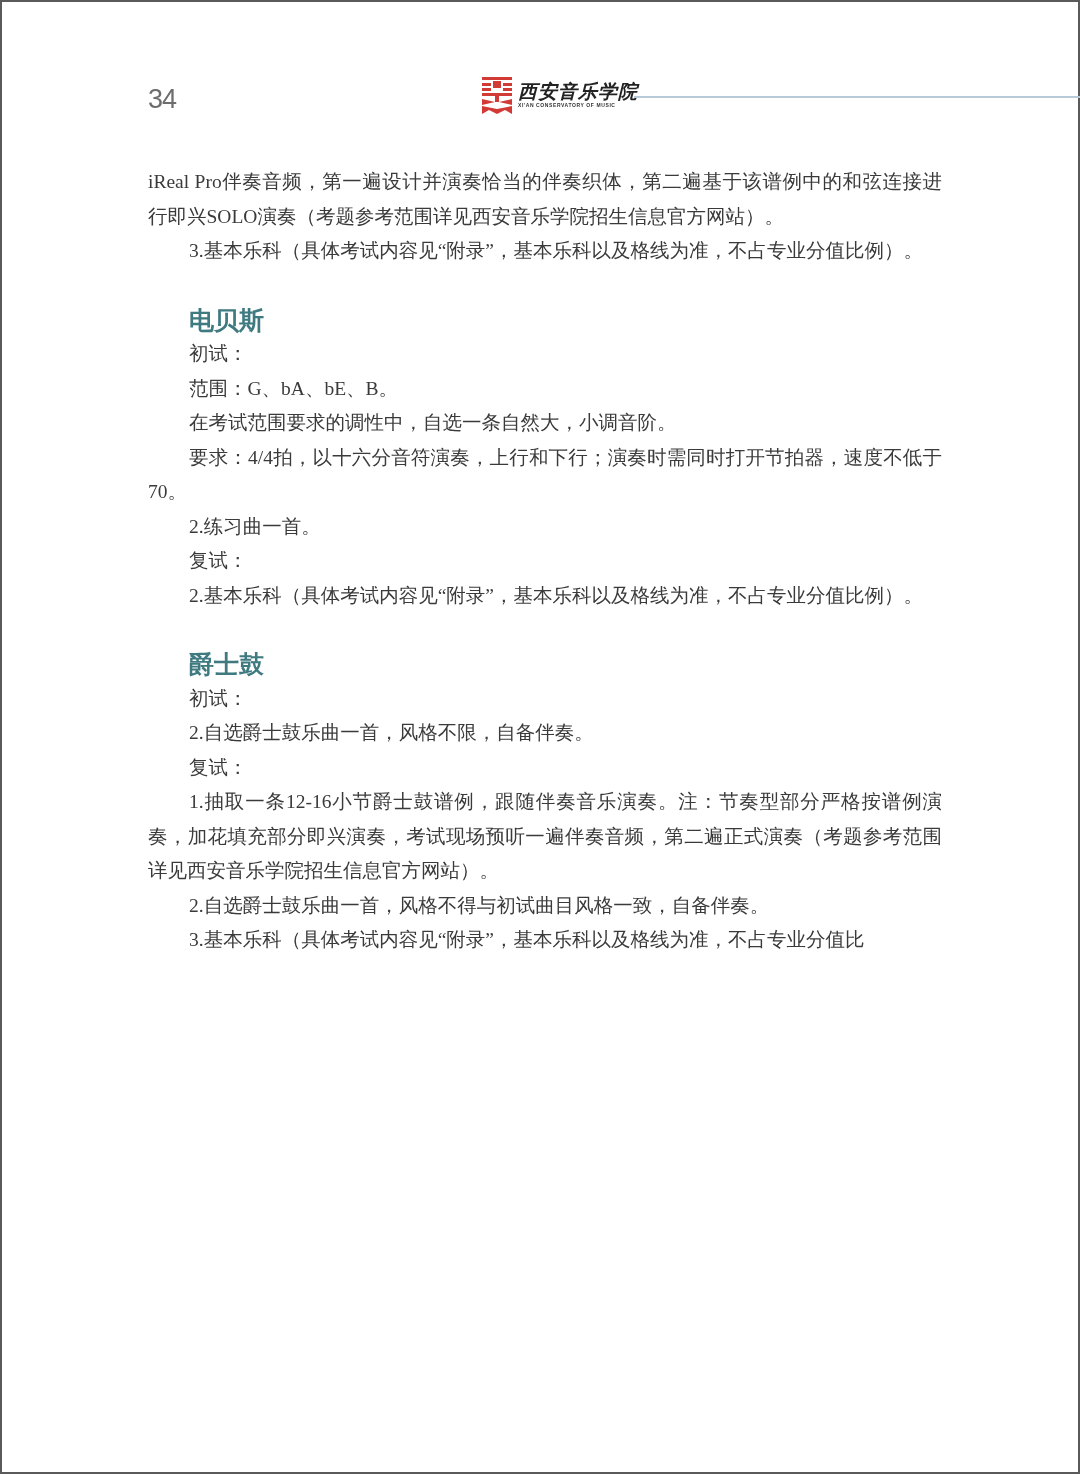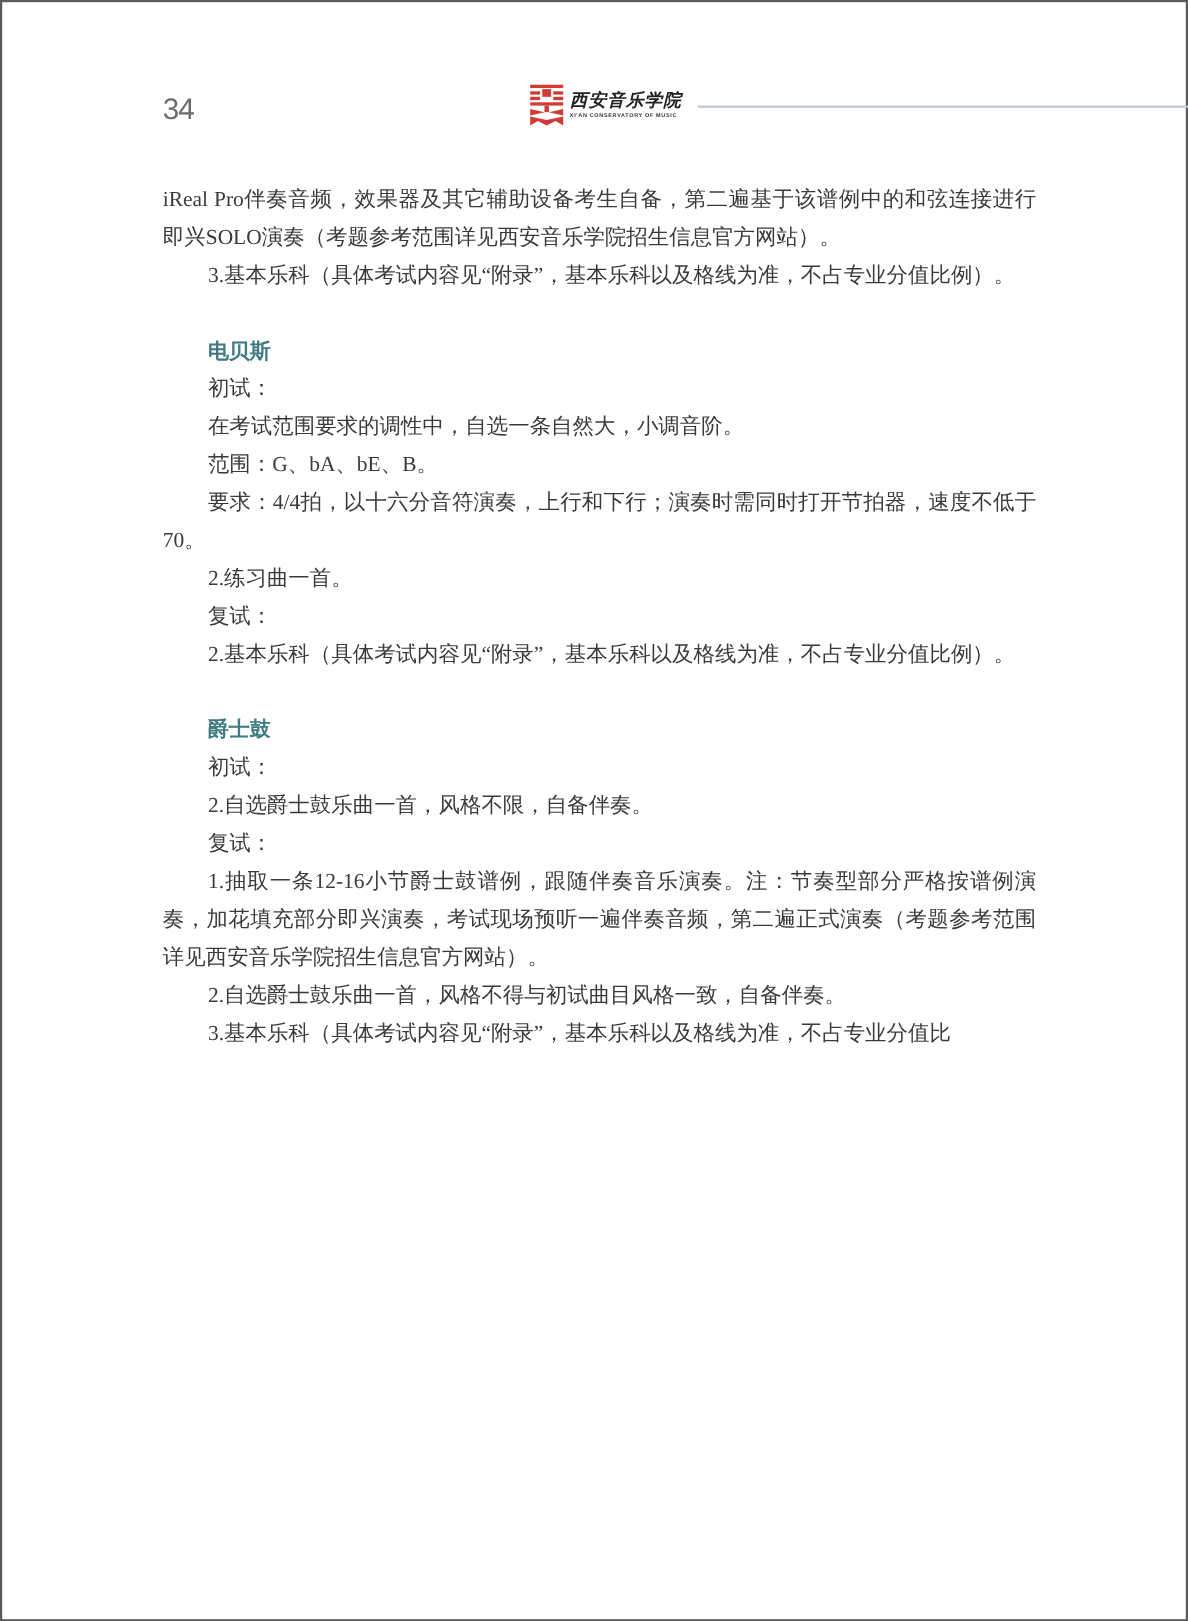--- a/index.html
+++ b/index.html
@@ -47,21 +47,21 @@
       display: block;
     }
     .logo-text {
       margin-left: 4px;
       display: flex;
       flex-direction: column;
       justify-content: center;
     }
     .logo-cn {
       font-family: "DejaVu Serif", serif;
-      font-size: 16px;
+      font-size: 19px;
       font-weight: bold;
       font-style: italic;
       color: #222;
       letter-spacing: 1px;
       line-height: 20px;
     }
     .logo-en {
       font-family: "Liberation Sans", sans-serif;
       font-size: 5px;
       font-weight: bold;
@@ -95,21 +95,21 @@
     }
     .indent {
       text-indent: 41px;
     }
     .section-heading {
       margin: 0;
       padding-left: 41px;
       line-height: 34.5px;
       color: #3e7a80;
       font-family: "Liberation Sans", "DejaVu Sans", sans-serif;
-      font-size: 19px;
+      font-size: 25px;
     }
     .gap {
       height: 34px;
     }
   </style>
 </head>
 <body>
 
 <div class="page">
 
@@ -133,29 +133,29 @@
     </svg>
     <div class="logo-text">
       <div class="logo-cn">西安音乐学院</div>
       <div class="logo-en">XI'AN CONSERVATORY OF MUSIC</div>
     </div>
   </div>
 
   <div class="header-rule"></div>
 
   <div class="content">
-    <p class="para">iReal Pro伴奏音频，效果器及其它辅助设备考生自备，第二遍基于该谱例中的和弦连接进行即兴SOLO演奏（考题参考范围详见西安音乐学院招生信息官方网站）。</p>
+    <p class="para">iReal Pro伴奏音频，第一遍设计并演奏恰当的伴奏织体，第二遍基于该谱例中的和弦连接进行即兴SOLO演奏（考题参考范围详见西安音乐学院招生信息官方网站）。</p>
     <p class="para indent">3.基本乐科（具体考试内容见“附录”，基本乐科以及格线为准，不占专业分值比例）。</p>
 
     <div class="gap"></div>
 
     <h3 class="section-heading">电贝斯</h3>
     <p class="para indent">初试：</p>
+    <p class="para indent">范围：G、bA、bE、B。</p>
     <p class="para indent">在考试范围要求的调性中，自选一条自然大，小调音阶。</p>
-    <p class="para indent">范围：G、bA、bE、B。</p>
     <p class="para indent">要求：4/4拍，以十六分音符演奏，上行和下行；演奏时需同时打开节拍器，速度不低于70。</p>
     <p class="para indent">2.练习曲一首。</p>
     <p class="para indent">复试：</p>
     <p class="para indent">2.基本乐科（具体考试内容见“附录”，基本乐科以及格线为准，不占专业分值比例）。</p>
 
     <div class="gap"></div>
 
     <h3 class="section-heading">爵士鼓</h3>
     <p class="para indent">初试：</p>
     <p class="para indent">2.自选爵士鼓乐曲一首，风格不限，自备伴奏。</p>

